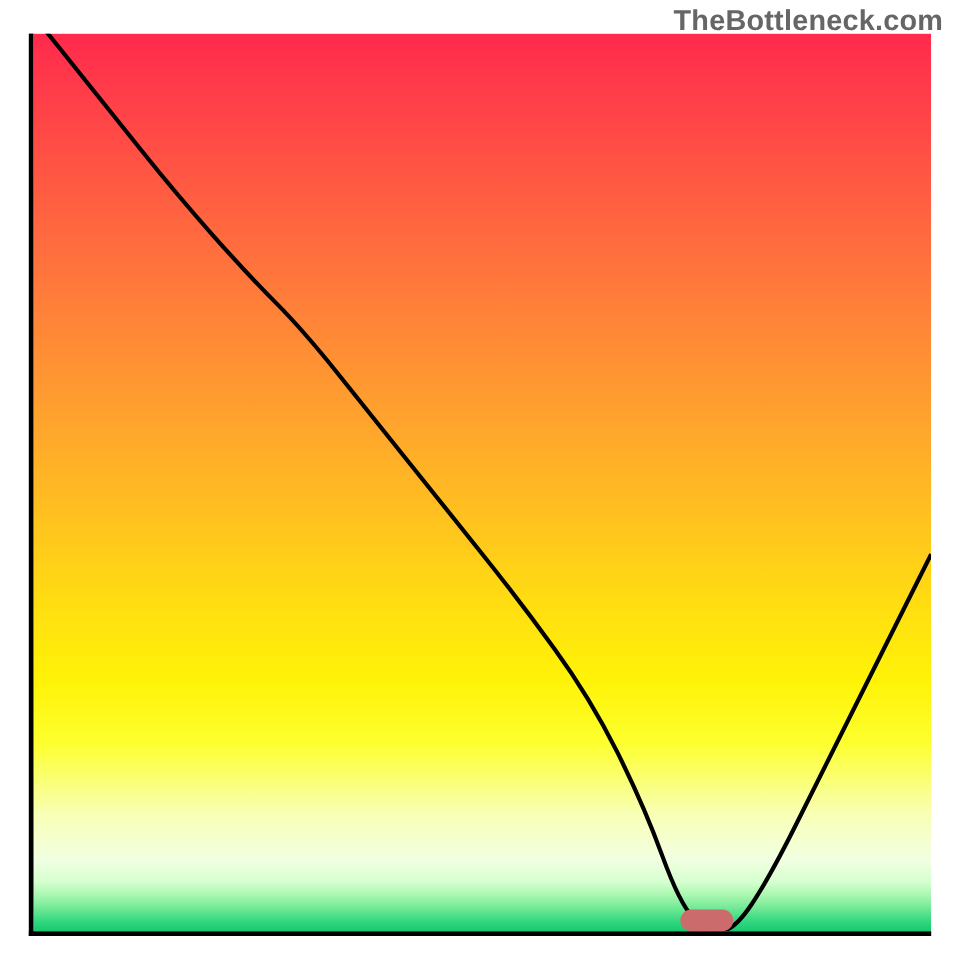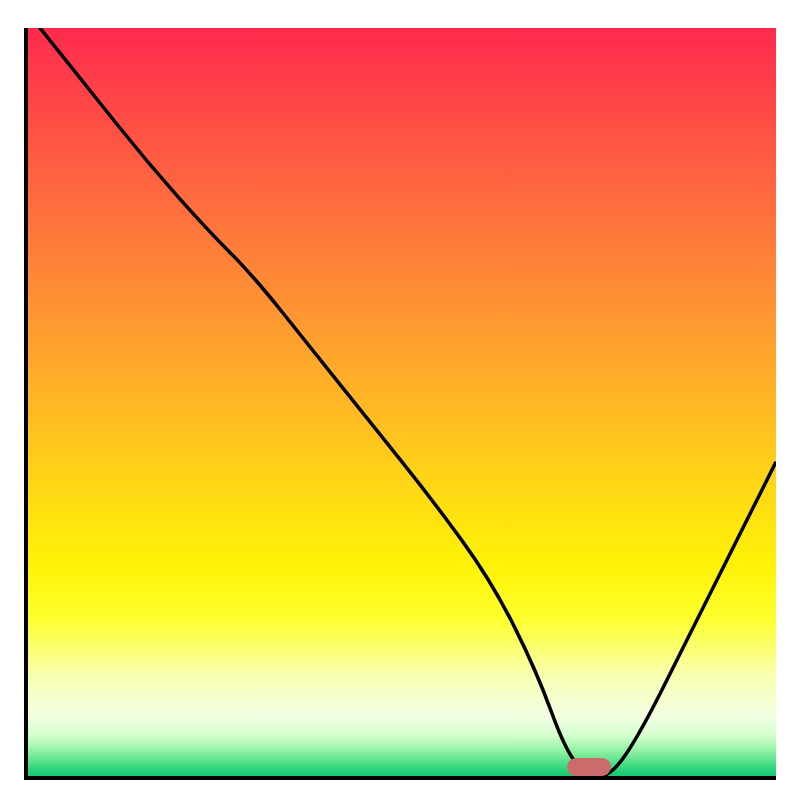--- a/index.html
+++ b/index.html
@@ -73,20 +73,21 @@
     position: absolute;
     border-radius: 9px;
     background: #cb6b6b;
   }
 </style>
 </head>
 <body>
 
 <div class="container">
 
+  <div class="watermark">TheBottleneck.com</div>
 
   <div class="plot-frame">
     <div class="gradient-bg"></div>
 
     <svg class="curve-svg" viewBox="0 0 748 748" preserveAspectRatio="none">
       <path fill="none" stroke-width="3.5" stroke-linejoin="round" stroke="#000000" d="M 0 -14.960000000000036 Q 0 -14.960000000000036 29.92 22.43999999999994 Q 59.84 59.83999999999992 89.76 97.23999999999995 Q 119.68 134.64 149.6 168.3 Q 179.51999999999998 201.96000000000004 201.95999999999998 224.4 Q 224.4 246.83999999999997 254.32 284.24 Q 284.24 321.64000000000004 314.16 359.04 Q 344.08000000000004 396.44 374 433.84000000000003 Q 403.92 471.24 433.84000000000003 512.38 Q 463.76 553.52 486.20000000000005 598.4 Q 508.64000000000004 643.28 523.6 684.42 Q 538.56 725.56 549.78 736.78 Q 561 748 572.22 748 Q 583.44 748 598.4000000000001 725.56 Q 613.36 703.12 635.8 658.24 Q 658.24 613.36 680.6800000000001 568.48 Q 703.12 523.6 725.56 478.72 T 748 433.84000000000003"></path>
     </svg>
 
     <div class="marker" style="left: 538.56px; width: 44.88px; height: 18px; bottom: 0px; background: rgb(203, 107, 107);"></div>
   </div>

